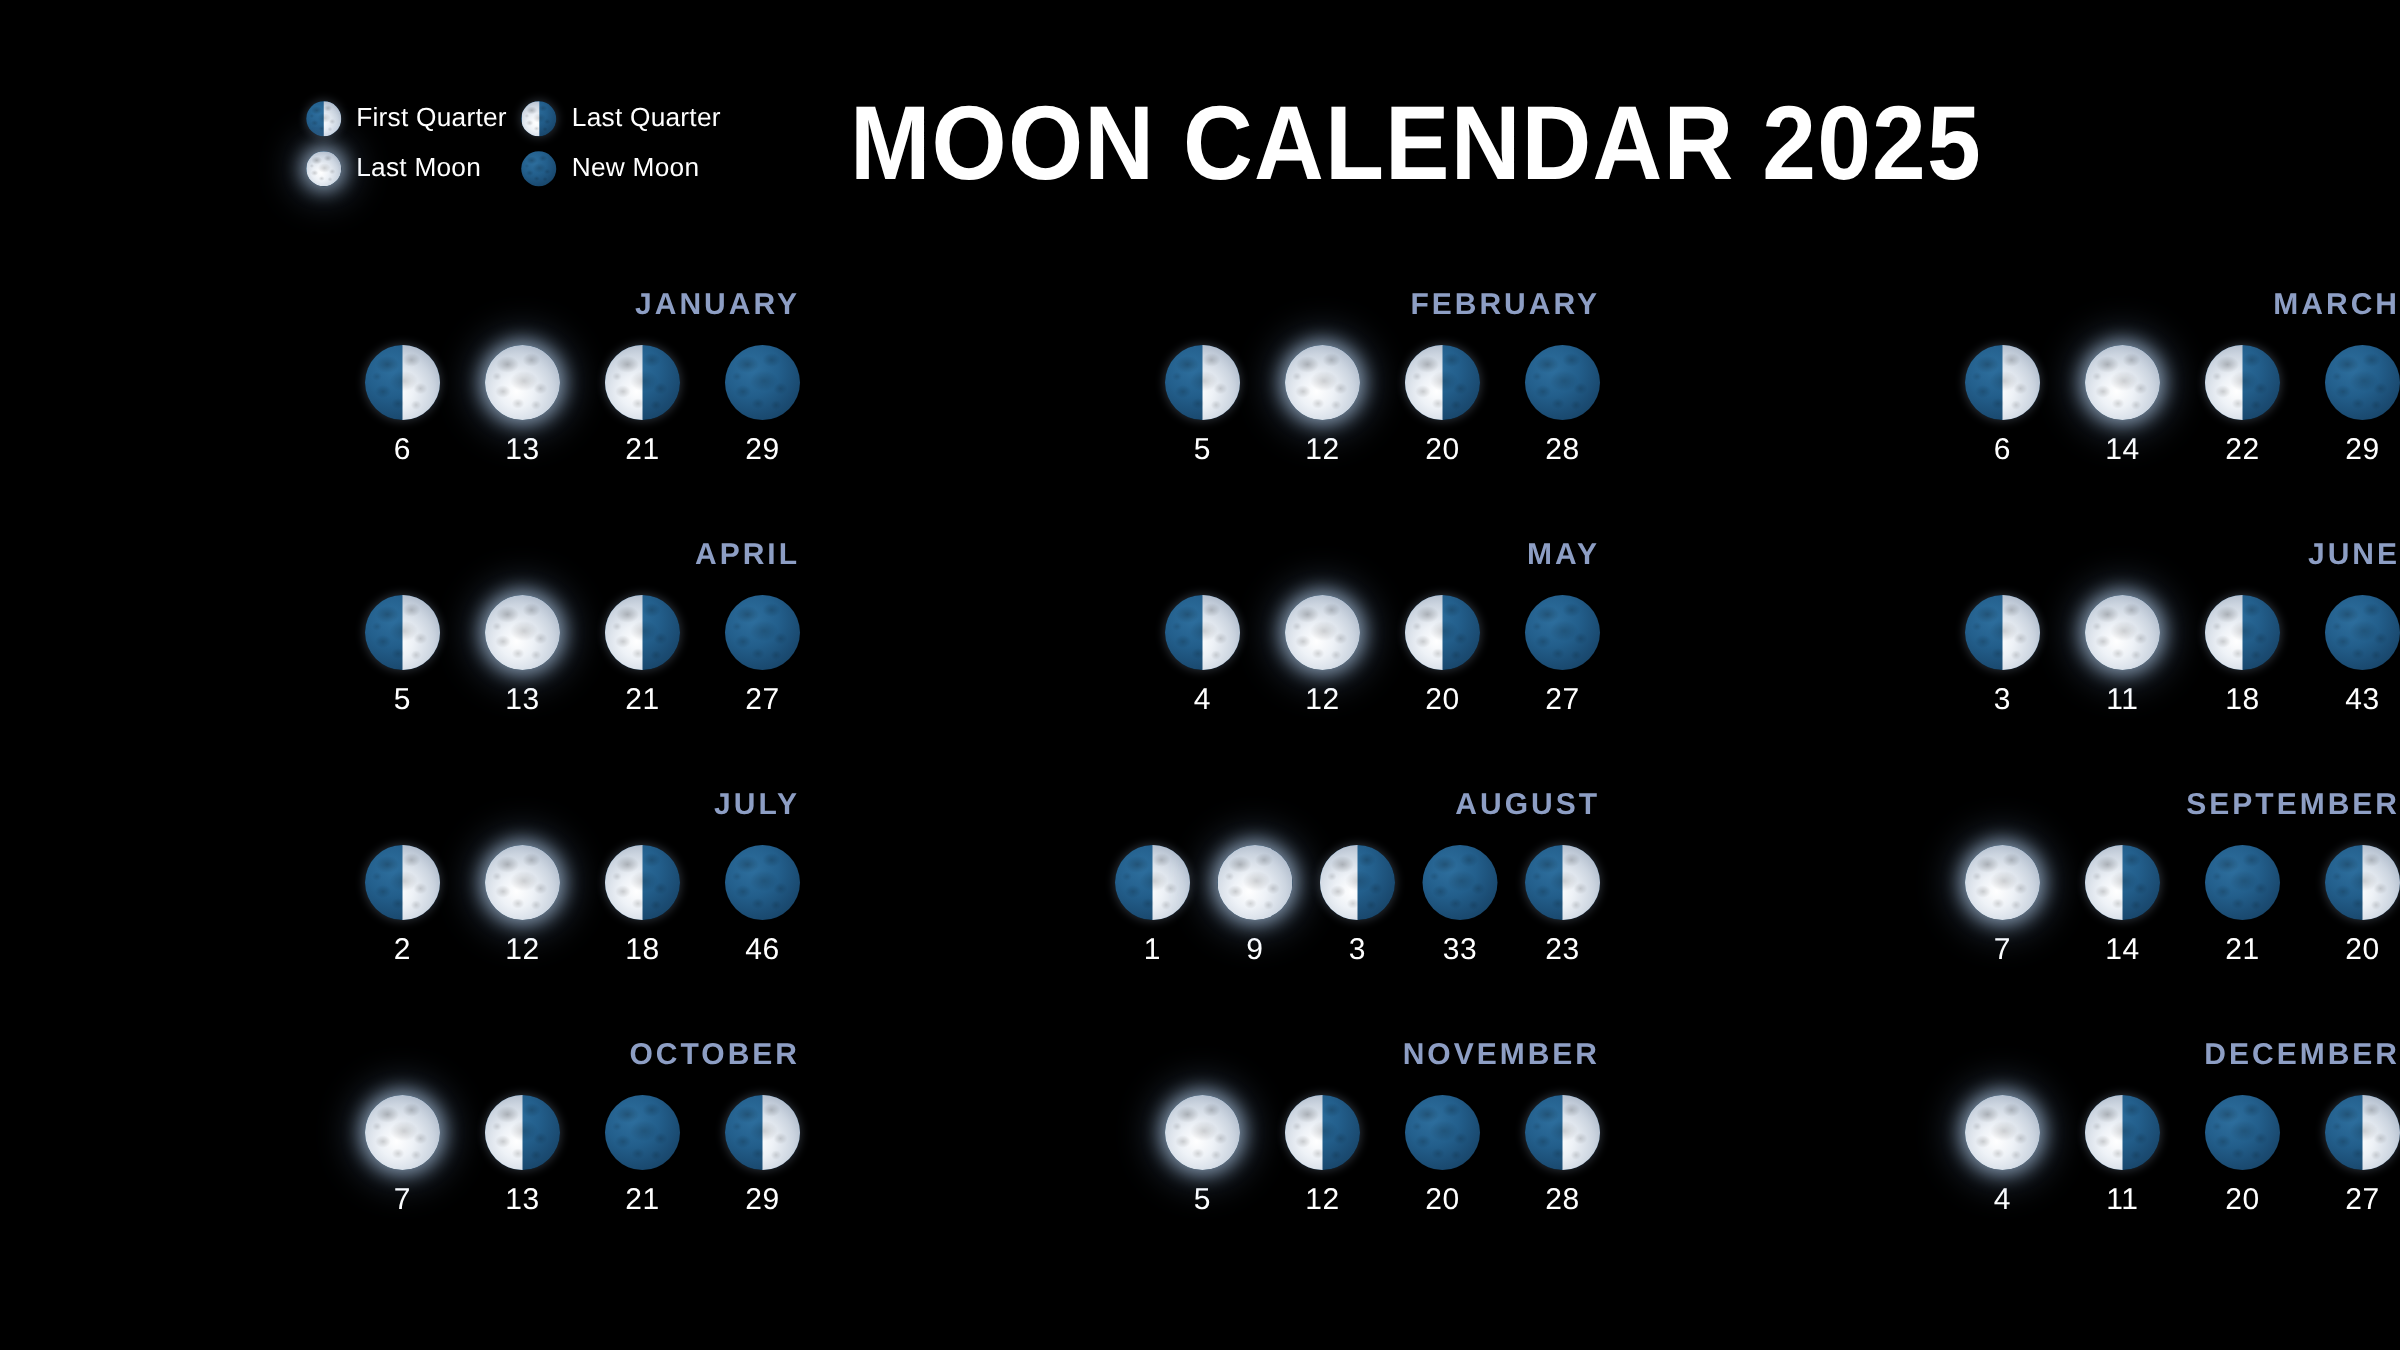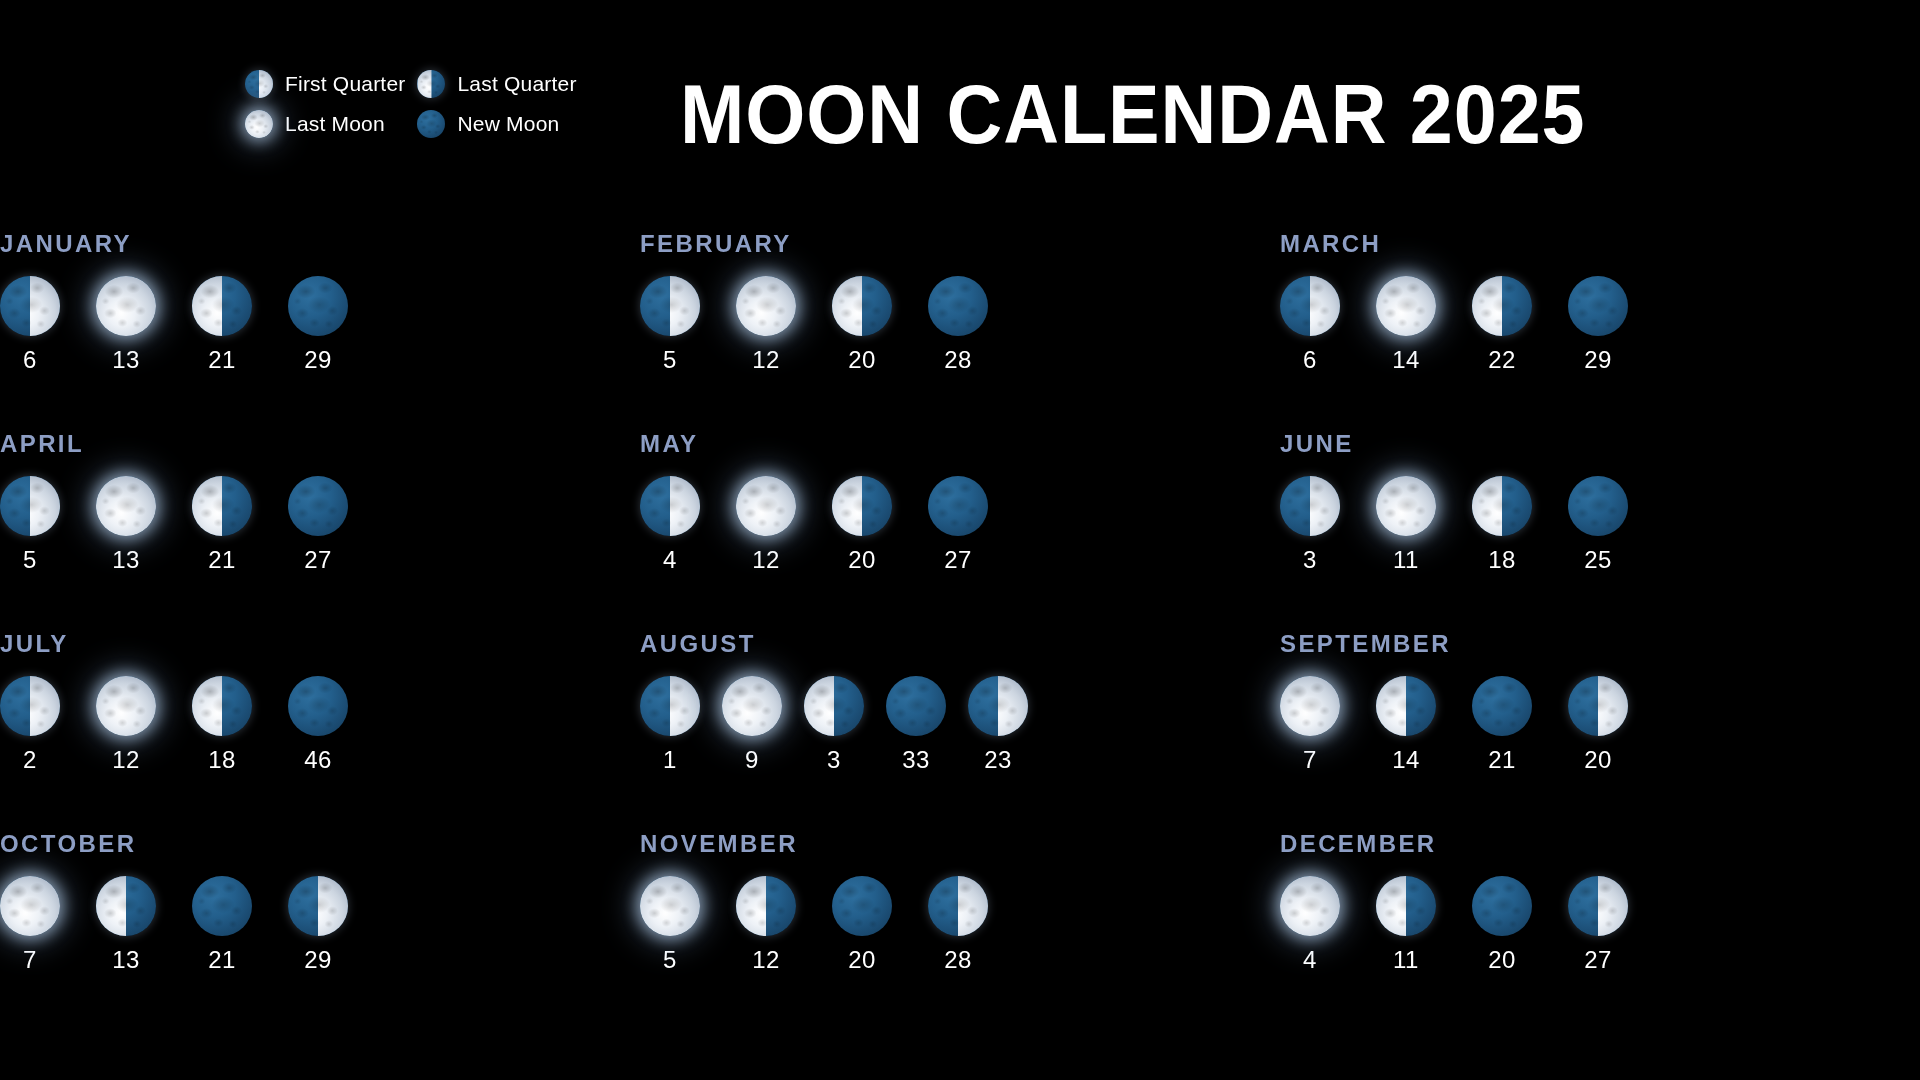--- a/index.html
+++ b/index.html
@@ -17,21 +17,21 @@
   }
 
   
   #header {
     position:absolute;
     left:0; top:0;
     width:1920px; height:200px;
   }
   #legend {
     position:absolute;
-    left:245px; top:70px;
+    left:245px; top:81px;
     display:grid;
     grid-template-columns:auto auto;
     grid-template-rows:auto auto;
     column-gap:60px;
     row-gap:16px;
     gap:12px;
   }
   .legend-item {
     display:flex;
     align-items:center;
@@ -66,21 +66,21 @@
     width:1920px; height:850px;
     display:grid;
     grid-template-columns:repeat(3, 640px);
     grid-template-rows:repeat(4, 200px);
     row-gap:0px;
   }
   .month {
     position:relative;
     display:flex;
     flex-direction:column;
-    align-items:flex-start;
+    align-items:flex-end;
     justify-content:flex-start;
   }
   .month-name {
     color:#8d9ec4;
     font-size:24px;
     font-weight:bold;
     letter-spacing:2.4px;
     text-transform:uppercase;
     margin-bottom:18px;
     white-space:nowrap;
@@ -493,21 +493,21 @@
               </div>
             </div>
             <div class="day-label">18</div>
           </div>
           <div class="phase-cell">
             <div class="moon lg" data-phase="new-moon">
               <div class="disc">
                 <div class="craters"></div>
               </div>
             </div>
-            <div class="day-label">25</div>
+            <div class="day-label">43</div>
           </div>
         </div>
       </div>
       <div class="month">
         <div class="month-name">JULY</div>
         <div class="phase-row">
           <div class="phase-cell">
             <div class="moon lg" data-phase="first-quarter">
               <div class="disc">
                 <div class="craters"></div>

